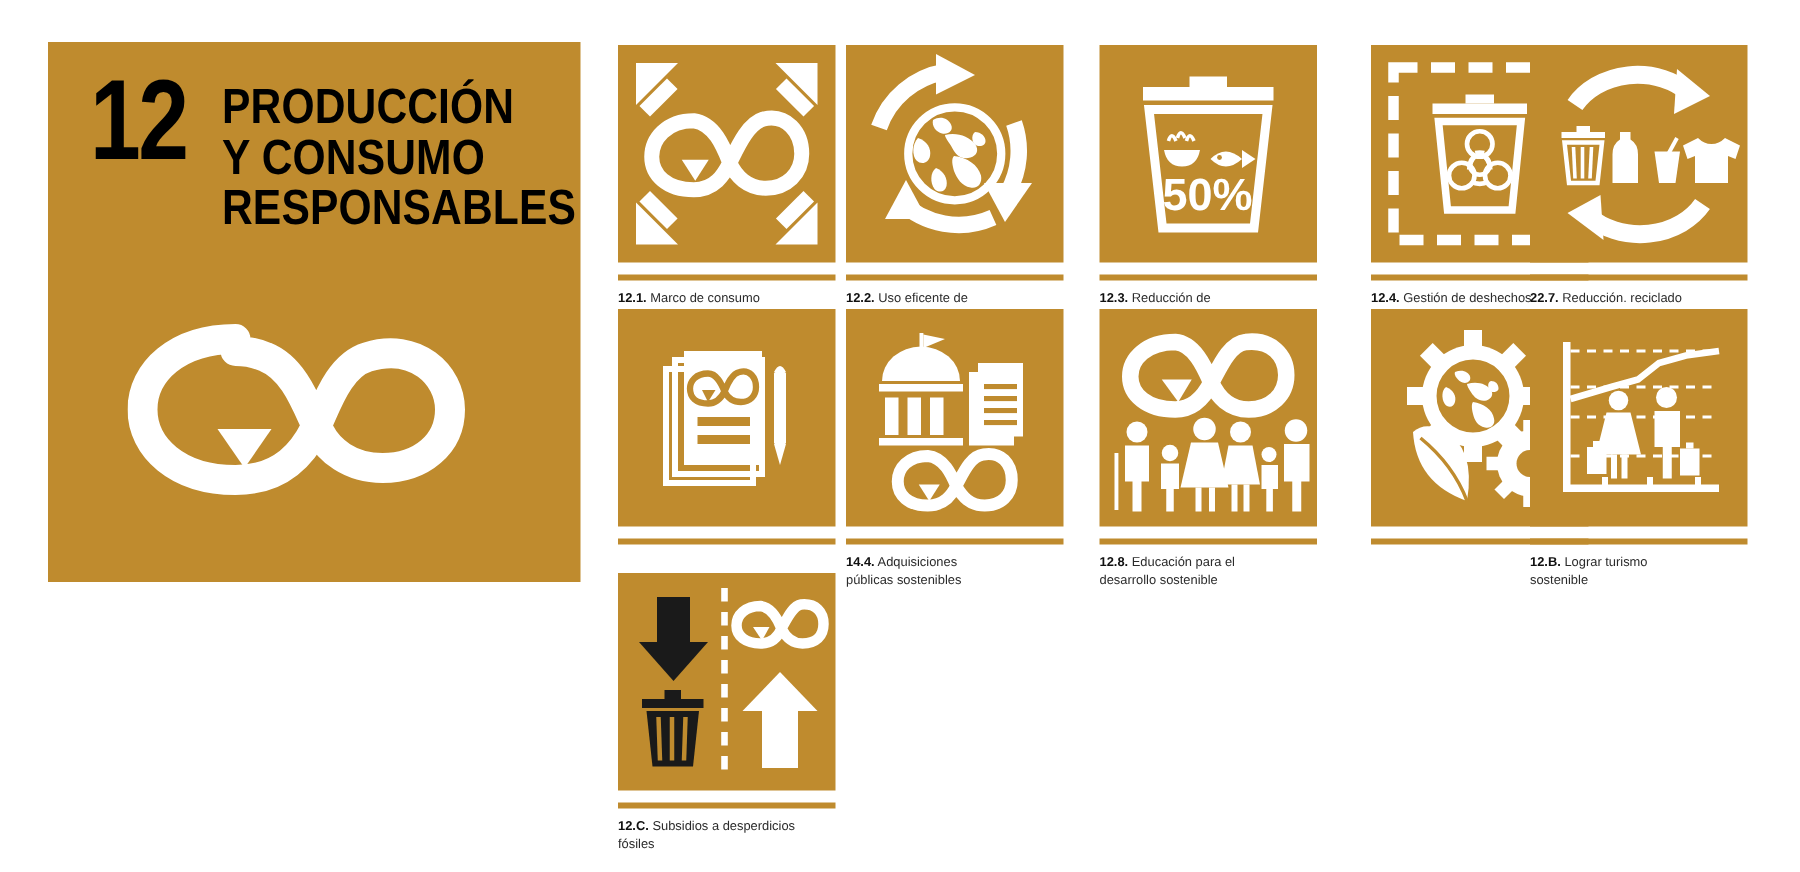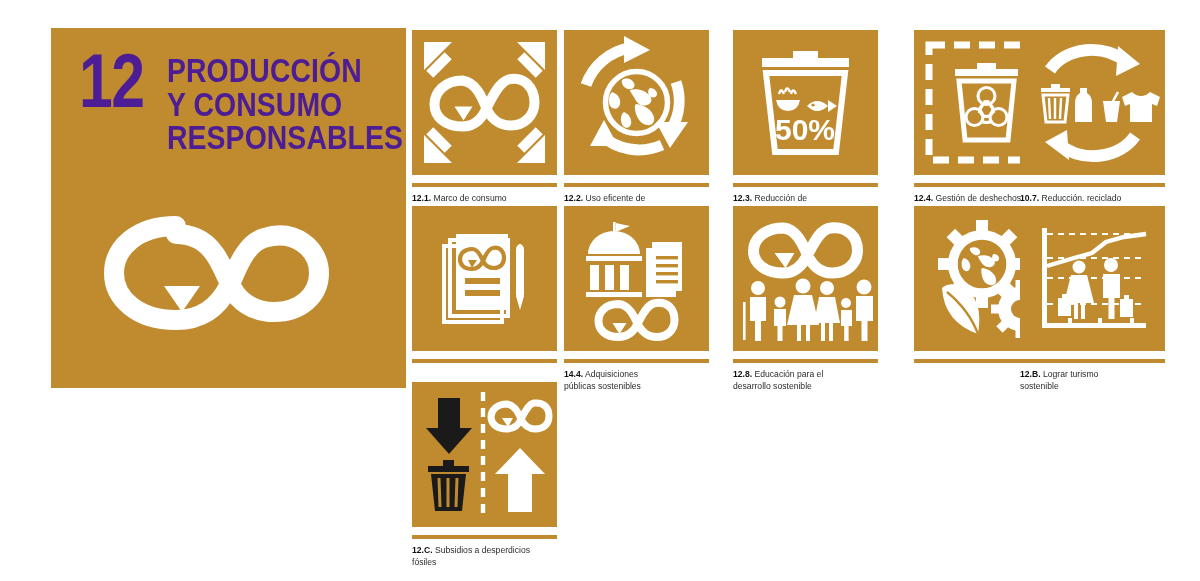--- a/index.html
+++ b/index.html
@@ -7,24 +7,24 @@
     width: 1200px; height: 581px;
     background: #ffffff;
     font-family: "Liberation Sans", sans-serif;
     overflow: hidden;
   }
   #root { position: relative; width: 1200px; height: 581px; }
 
   
   .sdg-panel {
     position: absolute;
-    left: 51px; top: 28px;
+    left: 32px; top: 28px;
     width: 355px; height: 360px;
     background: #BF8B2E;
-    color: #4c1d95;
+    color: #000000;
   }
   .sdg-head { position: relative; height: 140px; }
   .sdg-num {
     position: absolute; left: 28px; top: 22px;
     font-family: "Liberation Sans Narrow", "Liberation Sans", sans-serif;
     font-size: 76px; font-weight: 700; line-height: .82;
     letter-spacing: -2px;
     transform: scaleX(.8); transform-origin: left top;
   }
   .sdg-title {
@@ -258,21 +258,21 @@
 
           <path d="M83 71 h17 l-3 21 h-11 Z" fill="#fff"></path>
           <line x1="98" y1="62" x2="92" y2="73" stroke="#fff" stroke-width="2.6"></line>
 
           <path d="M112 62 l-10 5 l3 9 l5 -2 v18 h22 v-18 l5 2 l3 -9 l-10 -5
                    q-4 4 -9 4 q-5 0 -9 -4 Z" fill="#fff"></path>
         </svg>
       </div>
       <div class="cap-rule"></div>
       <div class="cap">
-        <b>10.7.</b>
+        <b>22.7.</b>
         <span>Reducción. reciclado</span><br>
         <span>y reutilización de deshechos</span>
       </div>
     </div>
 
     <div class="cell r2 c1">
       <div class="tile">
         <svg viewBox="0 0 145 145" aria-hidden="true">
 
           <rect x="32" y="40" width="58" height="76" fill="none" stroke="#fff" stroke-width="4"></rect>

